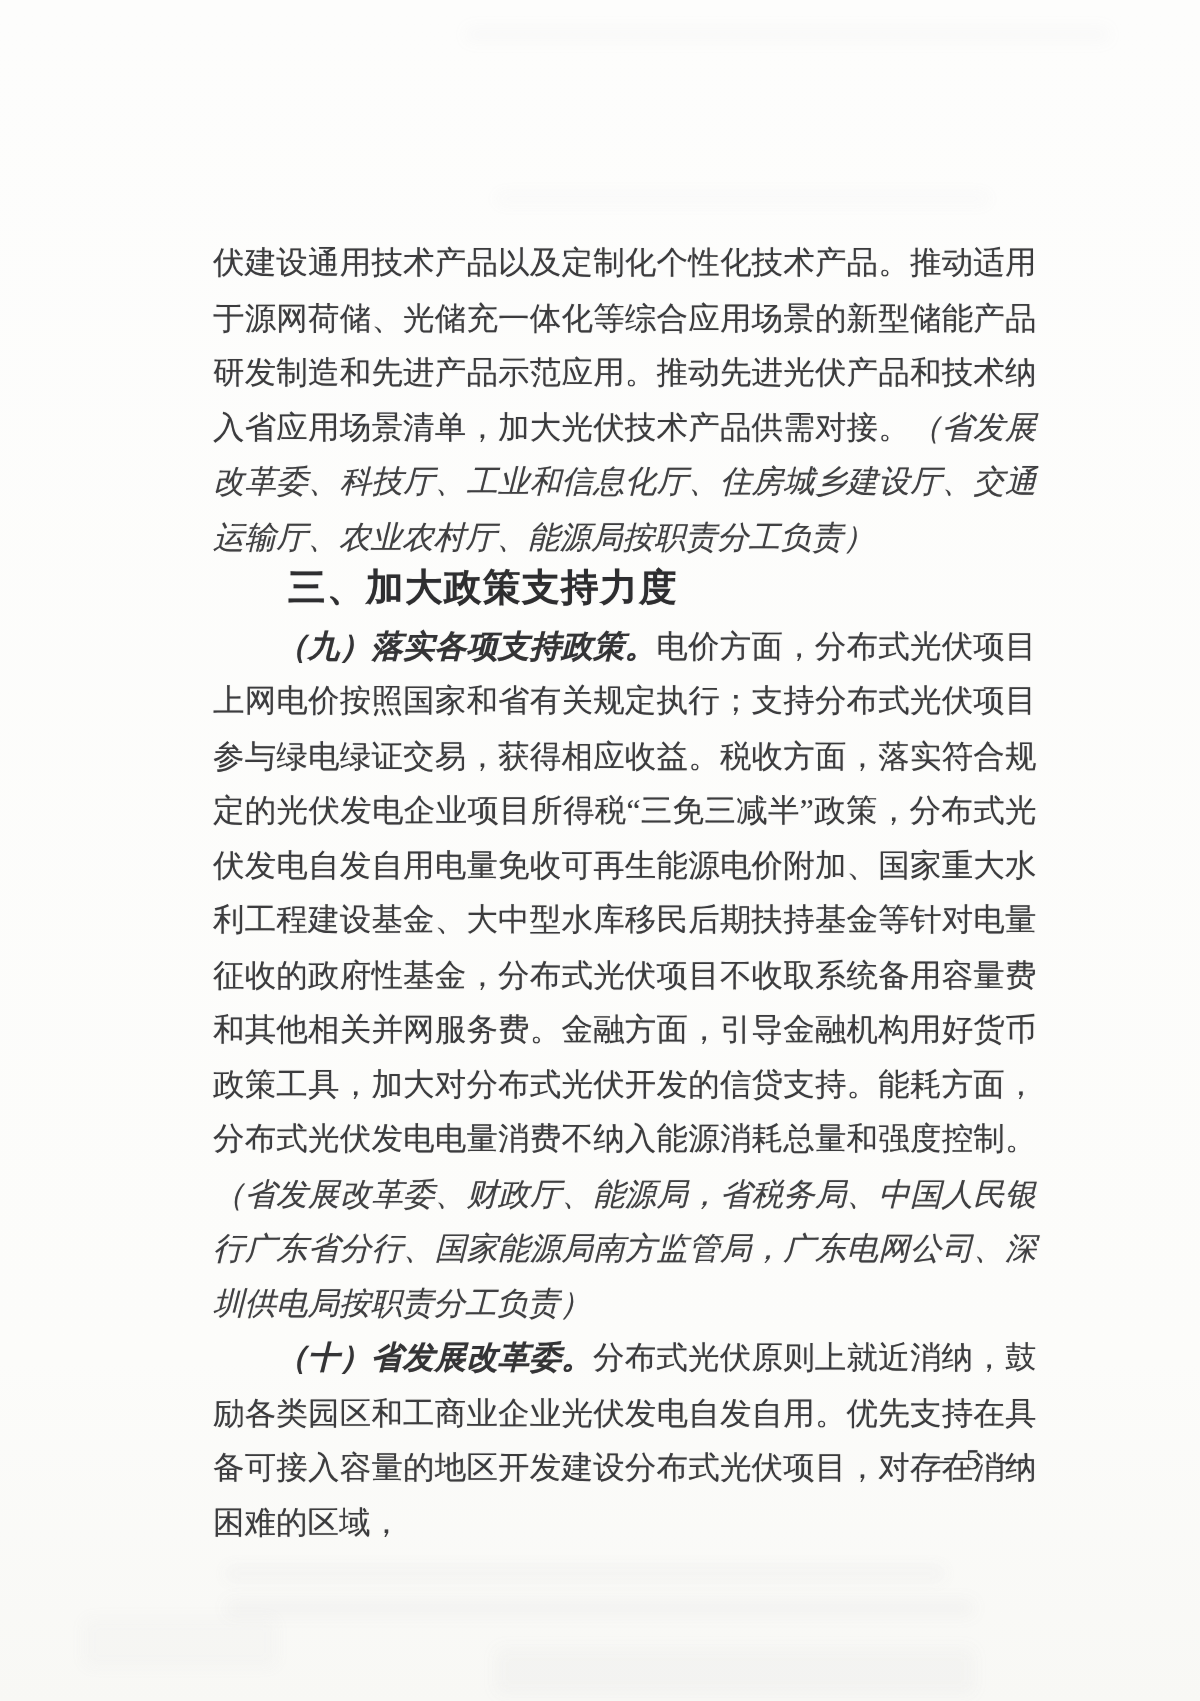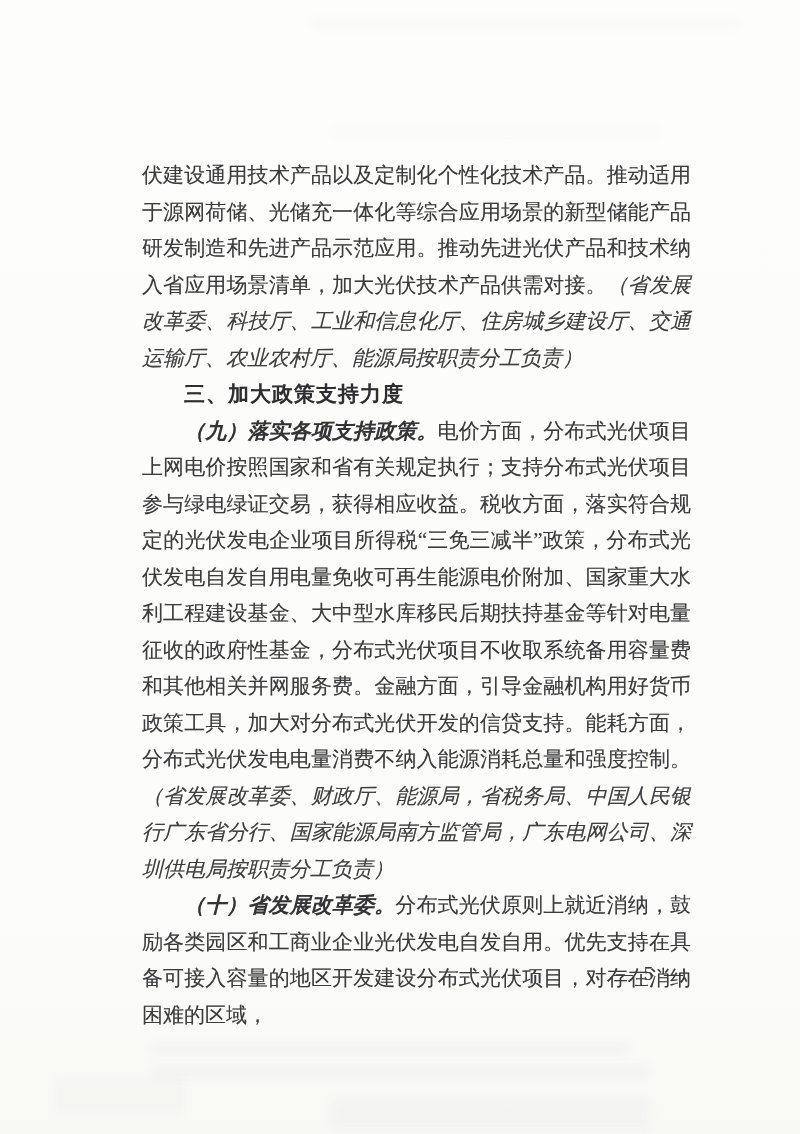--- a/index.html
+++ b/index.html
@@ -37,23 +37,23 @@
     padding: 0;
     font-family: Liberation Serif, serif;
   }
   .para.indent {
     text-indent: 2em;
   }
   .heading {
     margin: 0;
     padding: 0;
     text-indent: 2em;
-    font-family: Liberation Serif, serif;
+    font-family: Liberation Mono, monospace;
     font-weight: 700;
-    font-size: 21px;
+    font-size: 25px;
     line-height: 36.5px;
     color: #2e2e30;
     letter-spacing: 1px;
   }
   .lead {
     font-weight: 700;
     font-style: italic;
     color: #343436;
   }
   .annotation {

